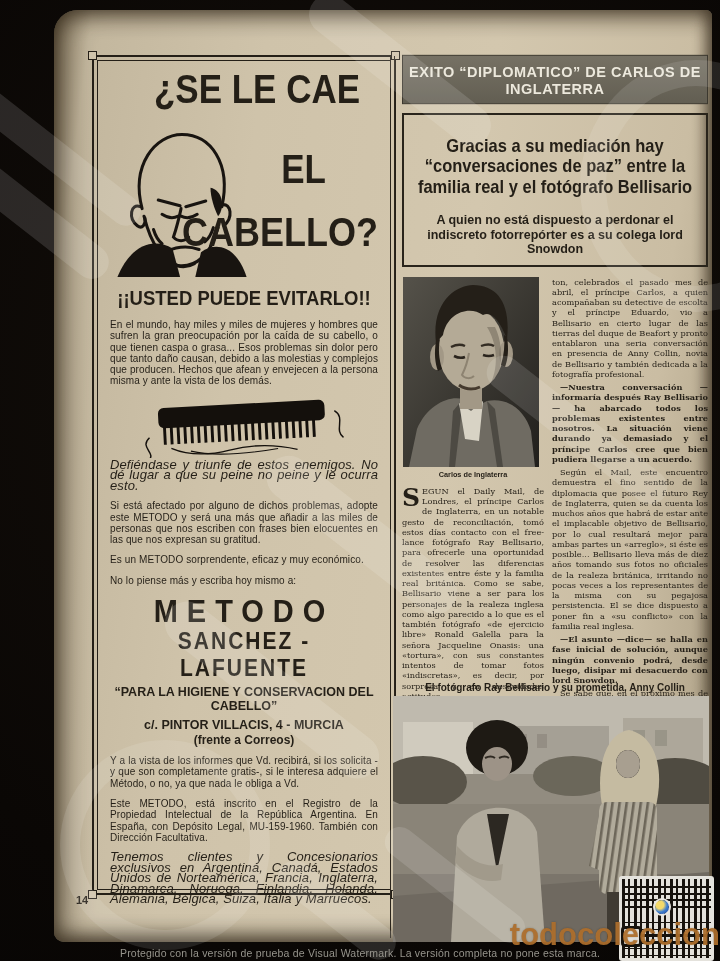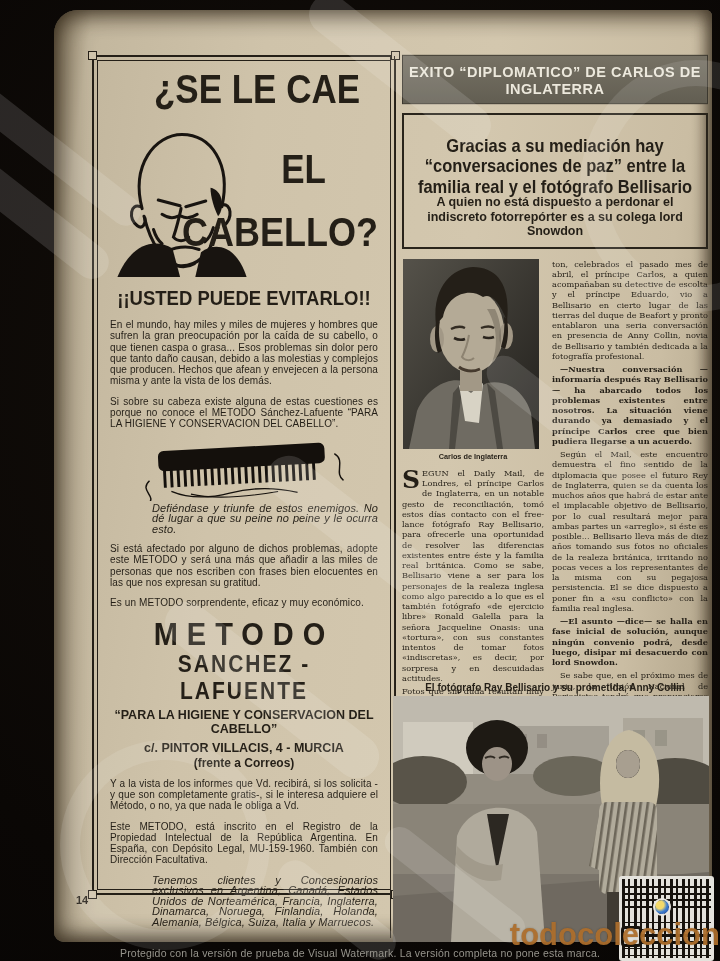--- a/index.html
+++ b/index.html
@@ -22,38 +22,38 @@
   .ad-head{position:relative;height:212px;}
   .ad-line1{position:absolute;top:4px;left:26px;right:0;text-align:center;
             font-size:35px;font-weight:700;letter-spacing:0px;transform:scaleY(1.15);}
   .ad-face{position:absolute;left:2px;top:60px;width:140px;height:152px;}
   .ad-line2{position:absolute;top:84px;right:52px;font-size:35px;font-weight:700;transform:scaleY(1.15);}
   .ad-line3{position:absolute;top:146px;left:60px;right:0px;text-align:right;
             font-size:36px;font-weight:700;transform:scaleY(1.15);}
   .ad-sub{text-align:center;font-size:18.5px;font-weight:700;margin:10px 0 10px 0;transform:scaleY(1.1);}
   .ad p{margin:0 0 9px 0;font-size:10px;line-height:11.3px;text-align:justify;font-weight:400;
         letter-spacing:.1px;hyphens:auto;}
-  .ad p.it{font-style:italic;font-size:11px;line-height:10.5px;margin-left:42px;}
+  .ad p.it{font-style:italic;font-size:13px;line-height:10.5px;}
   .ad-comb{display:block;margin:2px auto 2px auto;width:212px;height:62px;}
   .brand1{text-align:center;font-size:29px;font-weight:700;letter-spacing:9px;transform:scaleY(1.1);margin-top:2px;}
   .brand2{text-align:center;font-size:21px;font-weight:700;letter-spacing:2px;transform:scaleY(1.1);margin-top:3px;}
   .brand3{text-align:center;font-size:12.5px;font-weight:700;margin-top:6px;line-height:14px;}
   .addr{text-align:center;font-size:12.5px;font-weight:700;margin-top:5px;}
   .addr2{text-align:center;font-size:12px;font-weight:700;margin-top:1px;margin-bottom:8px;}
   
   .divider{position:absolute;left:336px;top:46px;bottom:4px;width:3px;
            border-left:1.5px solid #2b251c;border-right:1.5px solid #2b251c;}
   
   .article{position:absolute;left:348px;top:46px;width:306px;}
   .kicker{background:linear-gradient(180deg,#767164,#625e52);color:#ece8dc;
           font-size:14.5px;font-weight:700;letter-spacing:.5px;text-align:center;
           padding:7px 2px 6px 2px;transform:scaleY(1.05);border:1px solid #3c382f;}
   .hbox{border:2px solid #29241b;margin-top:10px;padding:23px 6px 8px 6px;}
   .hbox .headline{font-size:16.5px;font-weight:700;text-align:center;line-height:19px;transform:scaleY(1.08);}
-  .hbox .subhead{font-size:12.5px;font-weight:700;text-align:center;line-height:14.5px;margin-top:0;}
+  .hbox .subhead{font-size:12.5px;font-weight:700;text-align:center;line-height:14.5px;margin-top:18px;}
   .cols{display:flex;gap:8px;margin-top:10px;height:494px;overflow:hidden;}
   .col{font-family:"DejaVu Serif", serif;font-size:8.2px;line-height:10.25px;text-align:justify;hyphens:auto;}
   .col p{margin:0 0 3px 0;text-indent:8px;}
   .col p.nofirst{text-indent:0;}
   .col p.bq{font-weight:700;}
   .col1{width:142px;}
   .col2{flex:1;}
   .photo1{width:138px;height:190px;display:block;}
   .cap1{font-size:7.3px;font-weight:700;text-align:center;font-family:Liberation Sans, sans-serif;
         margin:3px 0 6px 0;}
@@ -117,34 +117,34 @@
             </g>
             <path d="M2,160 C16,126 40,118 60,130 L68,160 Z" fill="#181410"></path>
             <path d="M138,160 C128,128 106,122 90,134 L84,160 Z" fill="#181410"></path>
             <path d="M100,66 C112,68 116,86 108,96 C104,88 100,76 100,66 Z" fill="#181410"></path>
           </svg>
           <div class="ad-line2">EL</div>
           <div class="ad-line3">CABELLO?</div>
         </div>
         <div class="ad-sub">¡¡USTED PUEDE EVITARLO!!</div>
         <p>En el mundo, hay miles y miles de mujeres y hombres que sufren la gran preocupación por la caída de su cabello, o que tienen caspa o grasa... Esos problemas sin dolor pero que tanto daño causan, debido a las molestias y complejos que producen. Hechos que afean y envejecen a la persona misma y ante la vista de los demás.</p>
-        <p>Si sobre su cabeza existe alguna de estas cuestiones es porque no conoce el METODO Sánchez-Lafuente “PARA LA HIGIENE Y CONSERVACION DEL CABELLO”.</p>
         <svg class="ad-comb" viewBox="0 0 212 64">
           <g transform="rotate(-3 106 32)">
             <path d="M8,38 C-4,48 16,54 5,62" stroke="#14100c" stroke-width="1.5" fill="none"></path>
             <path d="M200,20 C212,28 198,40 208,48" stroke="#14100c" stroke-width="1.5" fill="none"></path>
             <path d="M30,50 q25,12 60,5 q35,-7 70,3" stroke="#14100c" stroke-width="1.4" fill="none"></path>
             <path d="M50,54 q30,9 90,2" stroke="#14100c" stroke-width="1.2" fill="none"></path>
             <rect x="18" y="8" width="172" height="21" rx="6" fill="#14100c"></rect>
             <path stroke="#14100c" stroke-width="3" d="M24,28 v18 M31,28 v18 M38,28 v18 M45,28 v18 M52,28 v18 M59,28 v18 M66,28 v18 M73,28 v18 M80,28 v18 M87,28 v18 M94,28 v18 M101,28 v18 M108,28 v18 M115,28 v18 M122,28 v18 M129,28 v18 M136,28 v18 M143,28 v18 M150,28 v18 M157,28 v18 M164,28 v18 M171,28 v18 M178,28 v18"></path>
           </g>
         </svg>
         <p class="it">Defiéndase y triunfe de estos enemigos. No dé lugar a que su peine no peine y le ocurra esto.</p>
         <p>Si está afectado por alguno de dichos problemas, adopte este METODO y será una más que añadir a las miles de personas que nos escriben con frases bien elocuentes en las que nos expresan su gratitud.</p>
         <p>Es un METODO sorprendente, eficaz y muy económico.</p>
+        <p>No lo piense más y escriba hoy mismo a:</p>
         <div class="brand1">METODO</div>
         <div class="brand2">SANCHEZ - LAFUENTE</div>
         <div class="brand3">“PARA LA HIGIENE Y CONSERVACION DEL CABELLO”</div>
         <div class="addr">c/. PINTOR VILLACIS, 4 - MURCIA</div>
         <div class="addr2">(frente a Correos)</div>
         <p>Y a la vista de los informes que Vd. recibirá, si los solicita -y que son completamente gratis-, si le interesa adquiere el Método, o no, ya que nada le obliga a Vd.</p>
         <p>Este METODO, está inscrito en el Registro de la Propiedad Intelectual de la República Argentina. En España, con Depósito Legal, MU-159-1960. También con Dirección Facultativa.</p>
         <p class="it">Tenemos clientes y Concesionarios exclusivos en Argentina, Canadá, Estados Unidos de Norteamérica, Francia, Inglaterra, Dinamarca, Noruega, Finlandia, Holanda, Alemania, Bélgica, Suiza, Italia y Marruecos.</p>
 
       </div>

